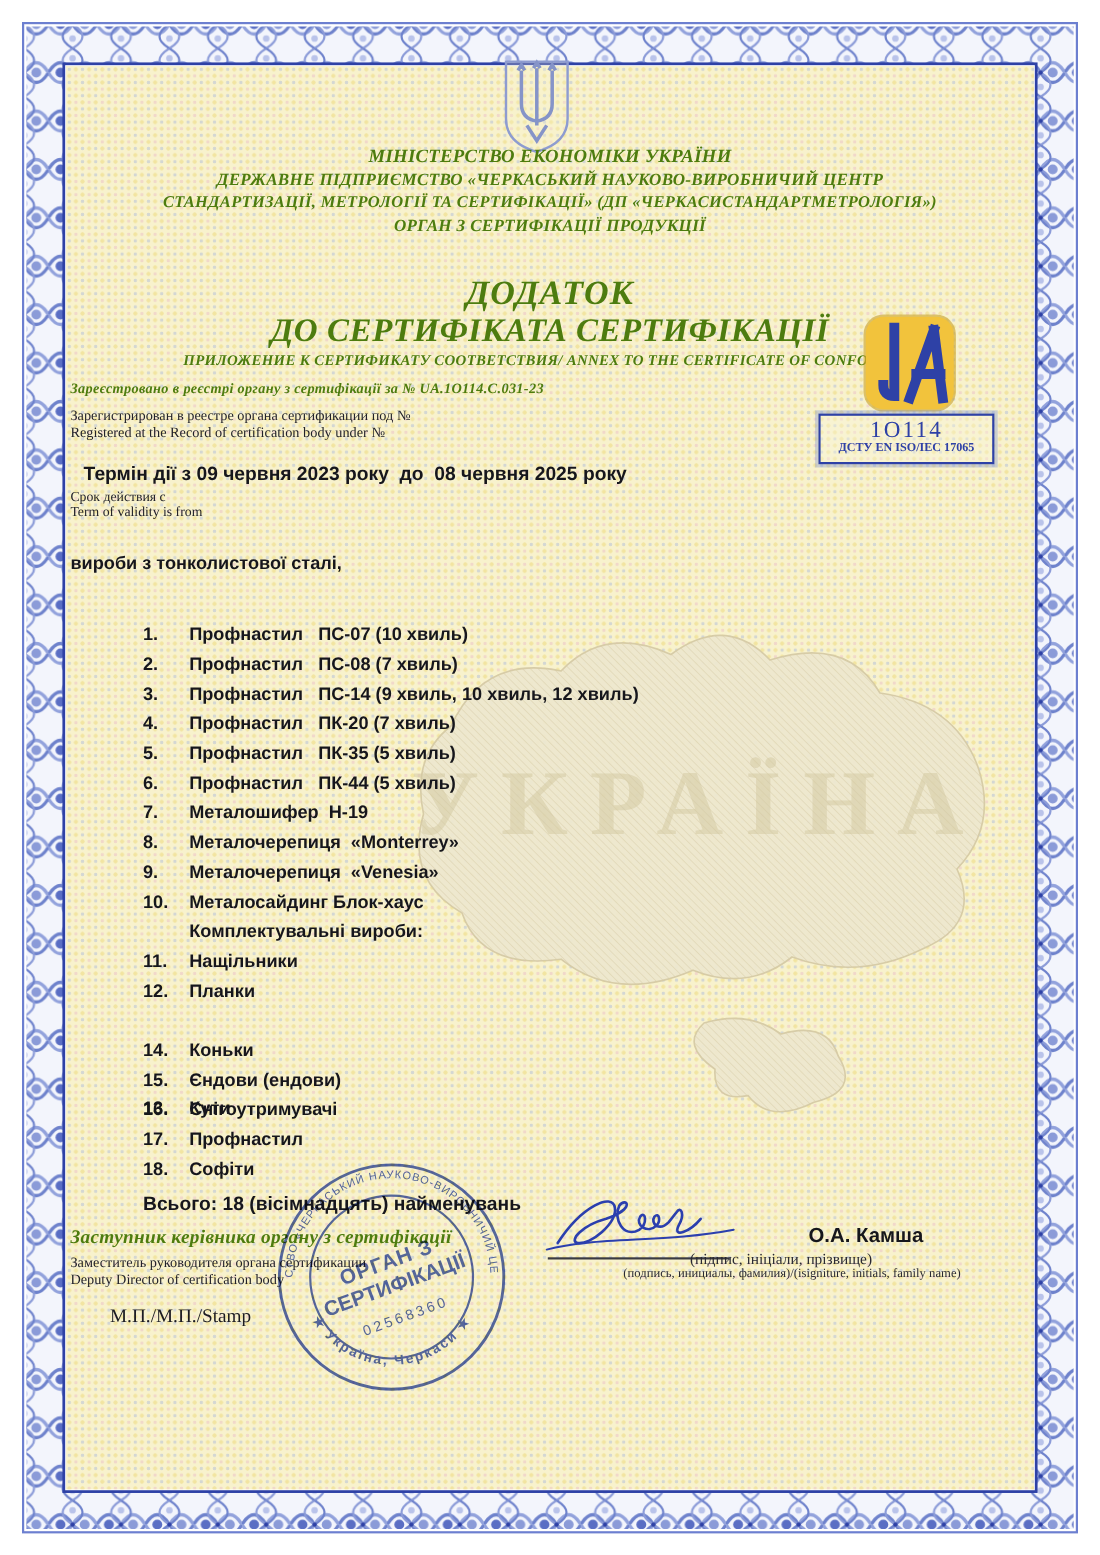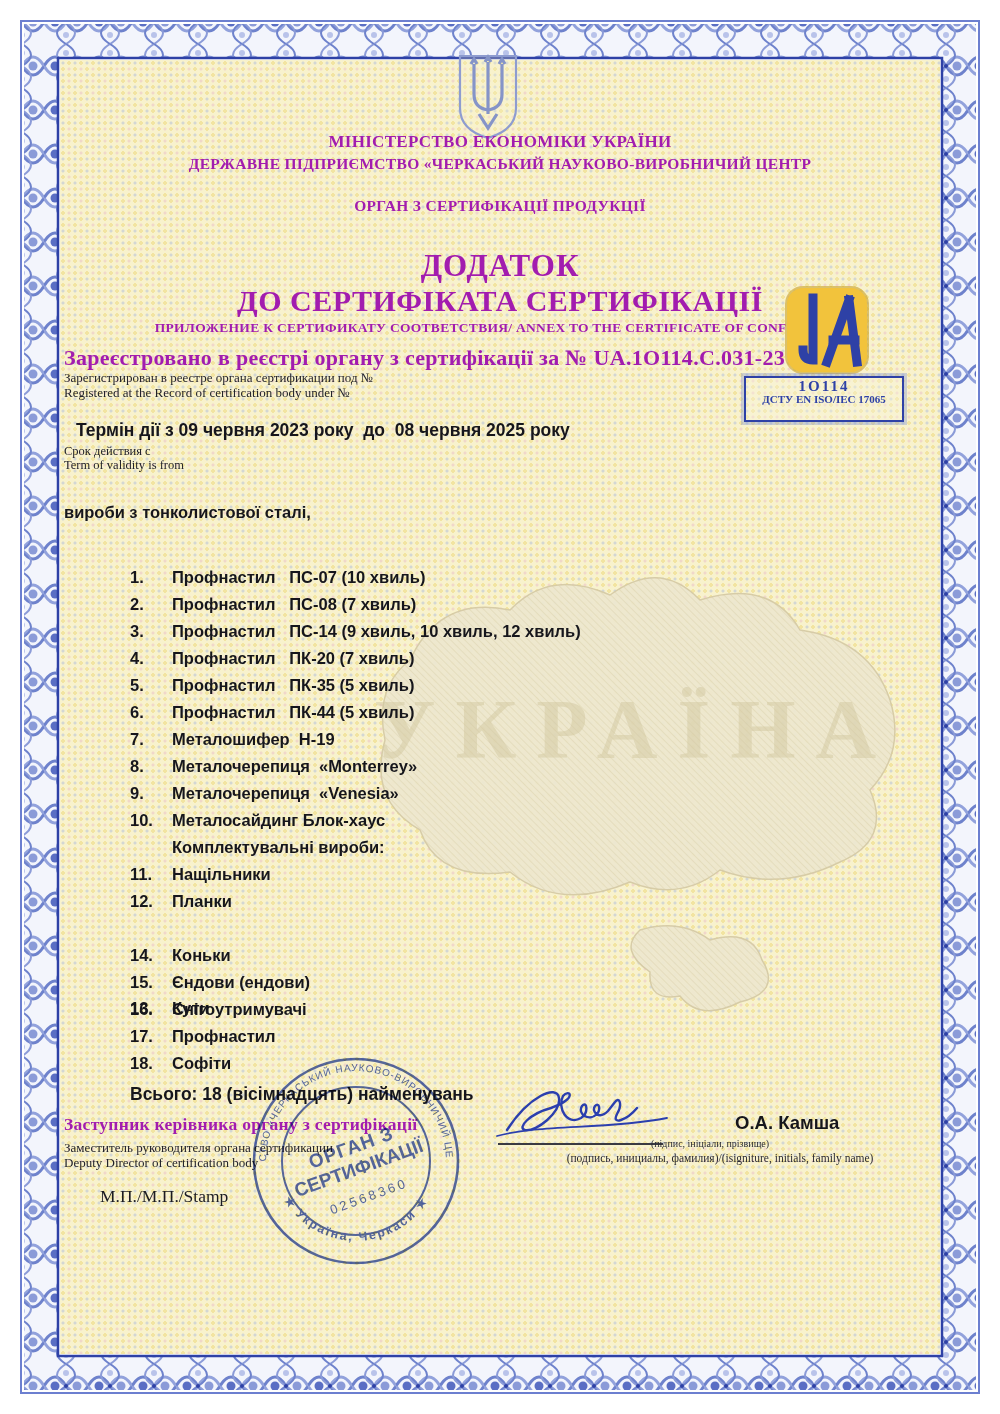--- a/index.html
+++ b/index.html
@@ -9,21 +9,21 @@
   #paper-bg{position:absolute;left:60px;top:60px;width:880px;height:1294px;
     background-color:#f8f2cd;
     background-image:
       radial-gradient(circle at 3px 3px, rgba(150,170,220,.38) 1.3px, transparent 1.8px),
       radial-gradient(circle at 9px 9px, rgba(225,160,195,.32) 1.3px, transparent 1.8px),
       radial-gradient(circle at 9px 3px, rgba(240,225,150,.8) 1.6px, transparent 2.1px),
       radial-gradient(circle at 3px 9px, rgba(240,225,150,.8) 1.6px, transparent 2.1px);
     background-size:12px 12px;z-index:0;}
   .abs{position:absolute;}
   .ctr{left:60px;width:880px;text-align:center;}
-  .hdr{font-weight:bold;color:#a21caf;letter-spacing:.3px;}
+  .hdr{font-weight:bold;color:#4d7c0f;letter-spacing:.3px;font-style:italic;}
   .serif-sm{font-size:13px;color:#22222a;}
   .sans-b{font-family:"Liberation Sans",sans-serif;font-weight:bold;color:#16161c;}
   .pre{white-space:pre;}
   #product-list .prow{position:absolute;left:0;width:880px;height:24px;}
   #product-list .pnum{position:absolute;left:130px;width:40px;
       font-family:"Liberation Sans",sans-serif;font-weight:bold;font-size:16.5px;color:#16161c;}
   #product-list .pname{position:absolute;left:172px;white-space:pre;
       font-family:"Liberation Sans",sans-serif;font-weight:bold;font-size:16.5px;color:#16161c;}
   .blue{color:#2e41a6;}
   #code-box{border:2px solid #2e41a6;box-shadow:0 0 0 3px rgba(120,140,210,.35);
@@ -80,42 +80,43 @@
       <path d="M36,10 V62"></path>
       <path d="M22,12 V42 Q22,56 36,58"></path>
       <path d="M50,12 V42 Q50,56 36,58"></path>
       <path d="M27,62 L36,76 L45,62"></path>
       <path d="M19,12 l3,-5 l3,5 M33,10 l3,-5 l3,5 M47,12 l3,-5 l3,5"></path>
     </g>
   </svg>
 
   <div class="abs ctr hdr z2" style="top:132px;font-size:17px;">МІНІСТЕРСТВО ЕКОНОМІКИ УКРАЇНИ</div>
   <div class="abs ctr hdr z2" style="top:155px;font-size:15.5px;">ДЕРЖАВНЕ ПІДПРИЄМСТВО «ЧЕРКАСЬКИЙ НАУКОВО-ВИРОБНИЧИЙ ЦЕНТР</div>
+  <div class="abs ctr hdr z2" style="top:176px;font-size:15px;">СТАНДАРТИЗАЦІЇ, МЕТРОЛОГІЇ ТА СЕРТИФІКАЦІЇ» (ДП «ЧЕРКАСИСТАНДАРТМЕТРОЛОГІЯ»)</div>
   <div class="abs ctr hdr z2" style="top:197px;font-size:15.5px;">ОРГАН З СЕРТИФІКАЦІЇ ПРОДУКЦІЇ</div>
 
   <div class="abs ctr hdr z2" style="top:248px;font-size:31px;letter-spacing:1px;">ДОДАТОК</div>
   <div class="abs ctr hdr z2" style="top:284px;font-size:30px;letter-spacing:.5px;">ДО СЕРТИФІКАТА СЕРТИФІКАЦІЇ</div>
   <div class="abs ctr hdr z2" style="top:320px;font-size:13.5px;">ПРИЛОЖЕНИЕ К СЕРТИФИКАТУ СООТВЕТСТВИЯ/ ANNEX TO THE CERTIFICATE OF CONFORMITY</div>
 
   <div id="ua-badge" class="abs z2" style="left:787px;top:288px;width:80px;height:84px;">
     <svg width="80" height="84" viewBox="0 0 80 84">
       <g stroke="#2e41a6" stroke-width="9" fill="none" stroke-linecap="square">
         <path d="M26,10 V72 Q16,72 16,62"></path>
         <path d="M62,12 L40,74 M62,12 L70,74"></path>
         <path d="M46,52 H68"></path>
       </g>
     </svg>
   </div>
 
   <div id="code-box" class="abs z2" style="left:744px;top:376px;width:156px;height:42px;">
-    <div style="font-size:15px;font-weight:bold;letter-spacing:2px;" class="blue">1О114</div>
+    <div style="font-size:21px;font-weight:normal;letter-spacing:2px;" class="blue">1О114</div>
     <div style="font-size:11px;font-weight:bold;margin-top:-2px;" class="blue">ДСТУ EN ISO/IEC 17065</div>
   </div>
 
-  <div class="abs hdr z2" style="left:64px;top:345px;font-size:22px;text-align:right;">Зареєстровано в реєстрі органу з сертифікації за № UA.1О114.С.031-23</div>
+  <div class="abs hdr z2" style="left:64px;top:345px;font-size:13px;text-align:right;">Зареєстровано в реєстрі органу з сертифікації за № UA.1О114.С.031-23</div>
   <div class="abs serif-sm z2" style="left:64px;top:370px;">Зарегистрирован в реестре органа сертификации под №</div>
   <div class="abs serif-sm z2" style="left:64px;top:385px;">Registered at the Record of certification body under №</div>
 
   <div class="abs sans-b pre z2" style="left:64px;top:420px;font-size:17.5px;margin-left:12px;">Термін дії з 09 червня 2023 року  до  08 червня 2025 року</div>
   <div class="abs serif-sm z2" style="left:64px;top:444px;font-size:12.5px;">Срок действия с</div>
   <div class="abs serif-sm z2" style="left:64px;top:458px;font-size:12.5px;">Term of validity is from</div>
 
   <div class="abs sans-b z2" style="left:64px;top:503px;font-size:16.5px;">вироби з тонколистової сталі,</div>
 
   <div id="product-list" class="abs z2" style="left:0;top:0;width:1000px;height:1414px;pointer-events:none;">
@@ -208,21 +209,21 @@
     <g stroke="#2b3fae" fill="none" stroke-linecap="round">
       <path stroke-width="2.4" d="M12,52 C34,18 62,6 64,20 C66,34 42,54 30,52 C22,50 34,36 56,30
         C84,20 74,10 68,18 C62,30 72,48 86,40 C94,35 92,22 87,28 C82,36 94,44 102,36
         C106,31 104,24 100,28 C96,34 104,42 113,33 L120,24 C124,18 128,26 122,36 C116,48 132,42 142,30"></path>
       <path stroke-width="1.8" d="M2,58 C46,46 110,52 172,40"></path>
     </g>
   </svg>
   <div class="abs z2" style="left:498px;top:1143px;width:165px;height:2px;background:#3a3a42;"></div>
 
   <div class="abs sans-b z2" style="left:735px;top:1112px;font-size:18.5px;">О.А. Камша</div>
-  <div class="abs z2" style="left:585px;top:1138px;width:250px;text-align:center;font-size:10px;color:#2a2a33;">(підпис, ініціали, прізвище)</div>
+  <div class="abs z2" style="left:585px;top:1138px;width:250px;text-align:center;font-size:14px;color:#2a2a33;">(підпис, ініціали, прізвище)</div>
   <div class="abs z2" style="left:505px;top:1152px;width:430px;text-align:center;font-size:11.5px;color:#2a2a33;">(подпись, инициалы, фамилия)/(isigniture, initials, family name)</div>
 
   <svg class="abs z3" style="left:248px;top:1053px;opacity:.85;mix-blend-mode:multiply;" width="216" height="216" viewBox="0 0 216 216">
     <defs>
       <path id="arcTop" d="M18,108 A90,90 0 1 1 198,108"></path>
       <path id="arcBottom" d="M26,122 A84,84 0 0 0 190,122"></path>
       <path id="arcNum" d="M38,146 A82,82 0 0 0 178,146"></path>
     </defs>
     <g stroke="#3a52b4" fill="none">
       <circle cx="108" cy="108" r="102" stroke-width="2.6"></circle>

